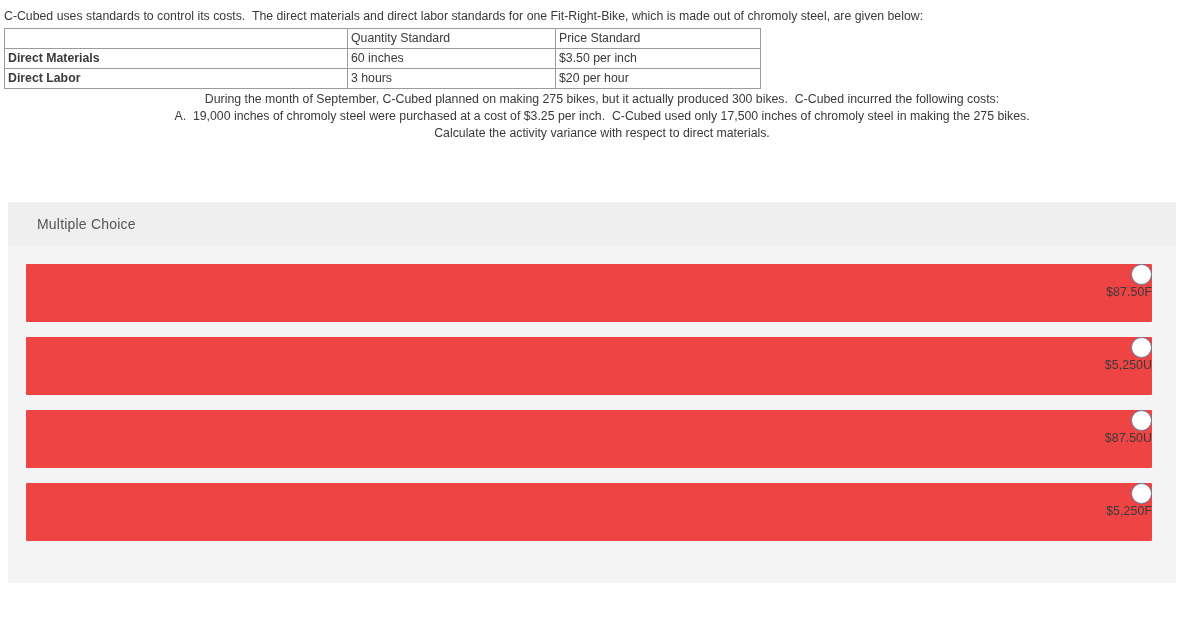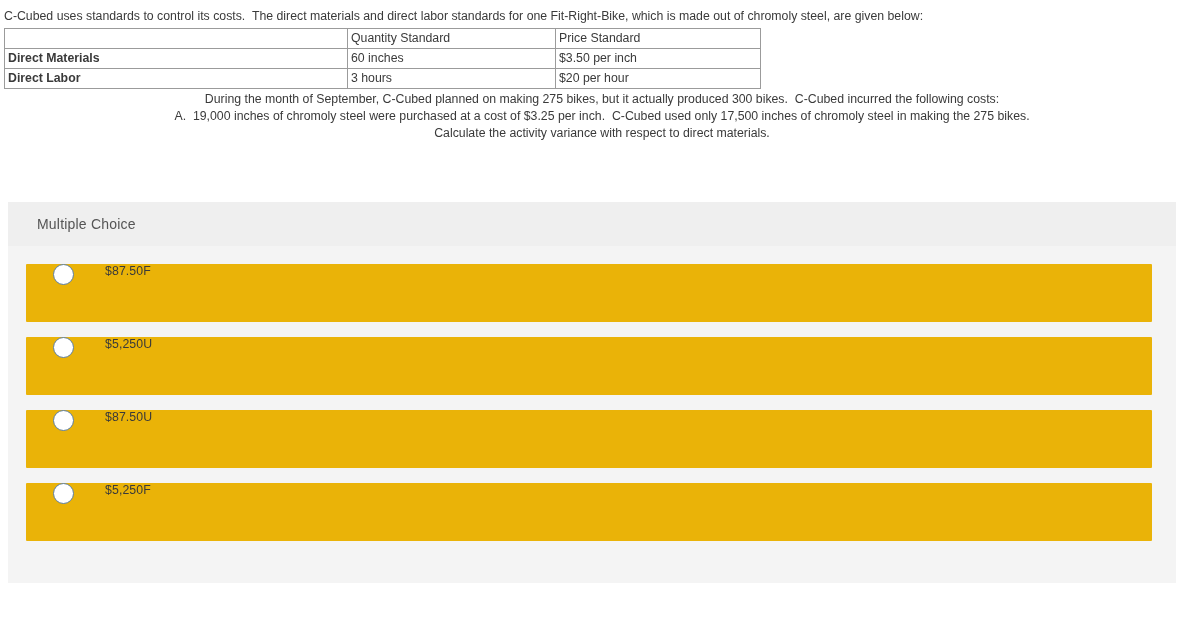--- a/index.html
+++ b/index.html
@@ -77,29 +77,30 @@
   }
   .answer-panel-header .mc-label {
     font-size: 14px;
     color: #555555;
     letter-spacing: 0.2px;
   }
   .options-wrap {
     padding: 18px 24px 0 18px;
   }
   .option-card {
-    background: #eab308;
+    background: #ef4444;
     height: 58px;
     margin-bottom: 15px;
     display: flex;
-    align-items: flex-start;
+    align-items: flex-end;
     padding-left: 27px;
     box-sizing: border-box;
     border-radius: 1px;
     cursor: pointer;
+    flex-direction: column;
   }
   .option-card:last-child { margin-bottom: 0; }
 
   .radio {
     width: 21px;
     height: 21px;
     border: 1.6px solid #5d7fa4;
     border-radius: 50%;
     background: #ffffff;
     box-sizing: border-box;

